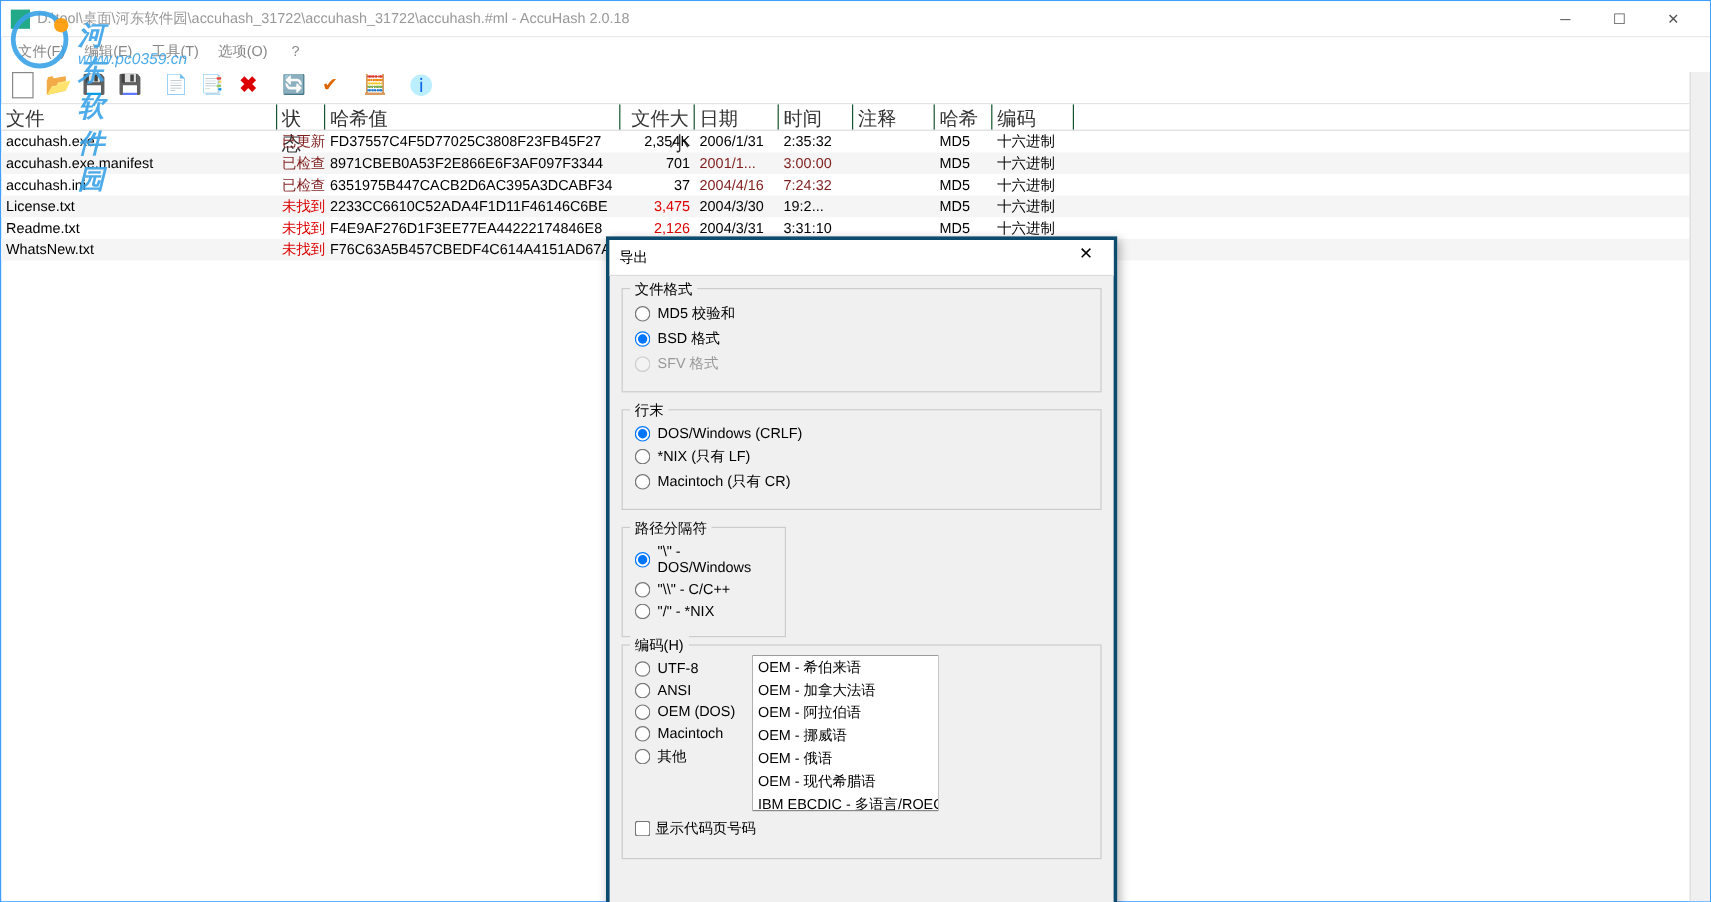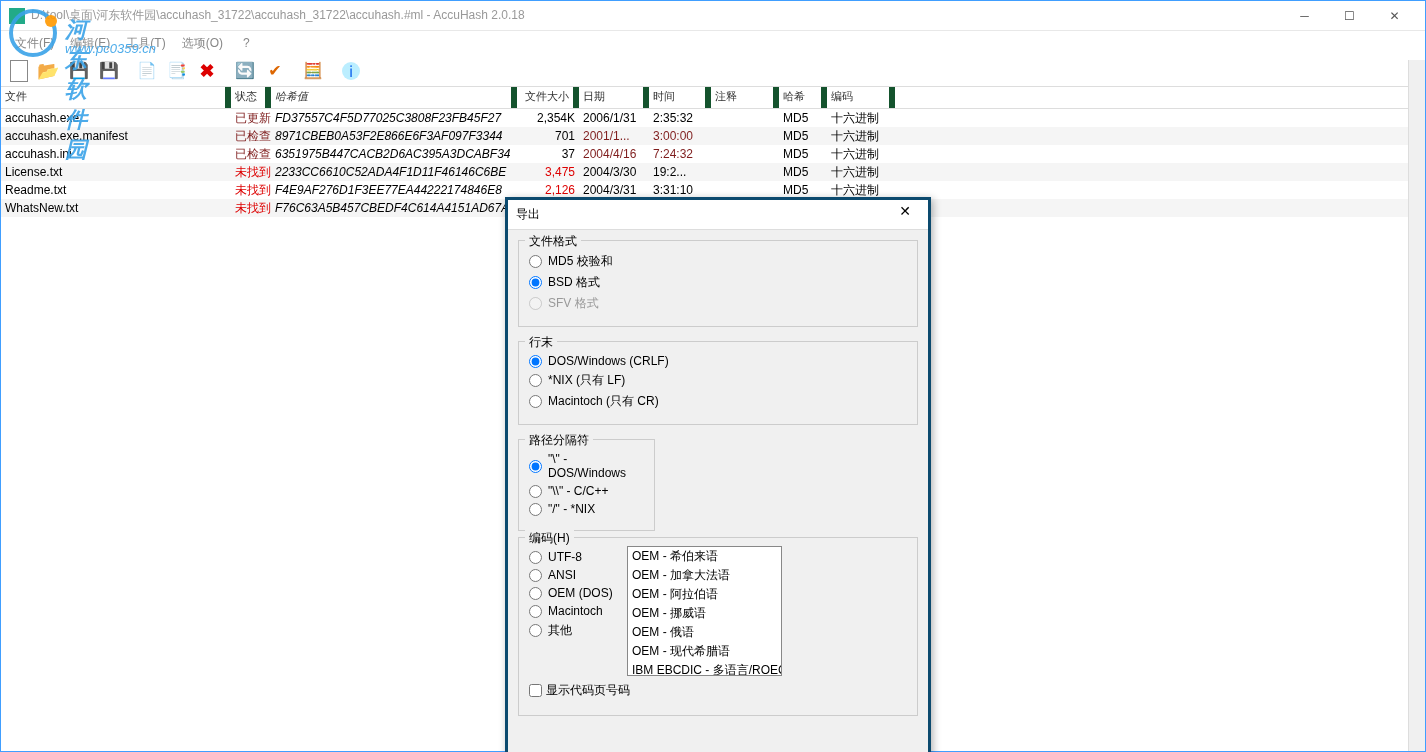--- a/index.html
+++ b/index.html
@@ -22,28 +22,28 @@
 .icon-save::before { content: "💾"; font-size: 16px; }
 .icon-saveas::before { content: "💾"; font-size: 16px; filter: hue-rotate(40deg); }
 .icon-add::before { content: "📄"; font-size: 16px; }
 .icon-addlist::before { content: "📑"; font-size: 16px; }
 .icon-delete::before { content: "✖"; font-size: 18px; color: #d00; font-weight: bold; }
 .icon-refresh::before { content: "🔄"; font-size: 16px; color: #2a8; }
 .icon-check::before { content: "✔"; font-size: 16px; color: #d60; }
 .icon-calc::before { content: "🧮"; font-size: 16px; }
 .icon-info::before { content: "ℹ"; font-size: 16px; color: #16e; background:#bef; border-radius:50%; width:18px; height:18px; display:inline-flex; align-items:center; justify-content:center; }
 .table-header { height: 22px; display: flex; background: #fff; border-bottom: 1px solid #ddd; }
-.th { padding: 2px 4px; border-right: 6px solid #14532d; font-family: "SimSun", monospace; font-size: 11px; color: #333; }
+.th { padding: 2px 4px; border-right: 1px solid #14532d; font-family: "SimSun", monospace; font-size: 16px; color: #333; }
 .table-body { font-family: "SimSun", monospace; font-size: 12px; }
 .tr { display: flex; height: 18px; align-items: center; }
 .tr:nth-child(even) { background: #f5f5f5; }
 .td { padding: 0 4px; white-space: nowrap; overflow: hidden; }
 .c-file { width: 230px; }
 .c-status { width: 40px; }
-.c-hash { width: 246px; font-style: italic; }
+.c-hash { width: 246px; }
 .c-size { width: 62px; text-align: right; }
 .c-date { width: 70px; }
 .c-time { width: 62px; }
 .c-comment { width: 68px; }
 .c-hashtype { width: 48px; }
 .c-encoding { width: 68px; }
 .blue { color: #7f1d1d; }
 .red { color: #d00; }
 .watermark { position: absolute; top: 8px; left: 8px; z-index: 5; pointer-events: none; opacity: 0.9; }
 .watermark .logo-circle { width: 48px; height: 48px; border: 4px solid #3aa3e8; border-radius: 50%; display: inline-block; position: relative; }

